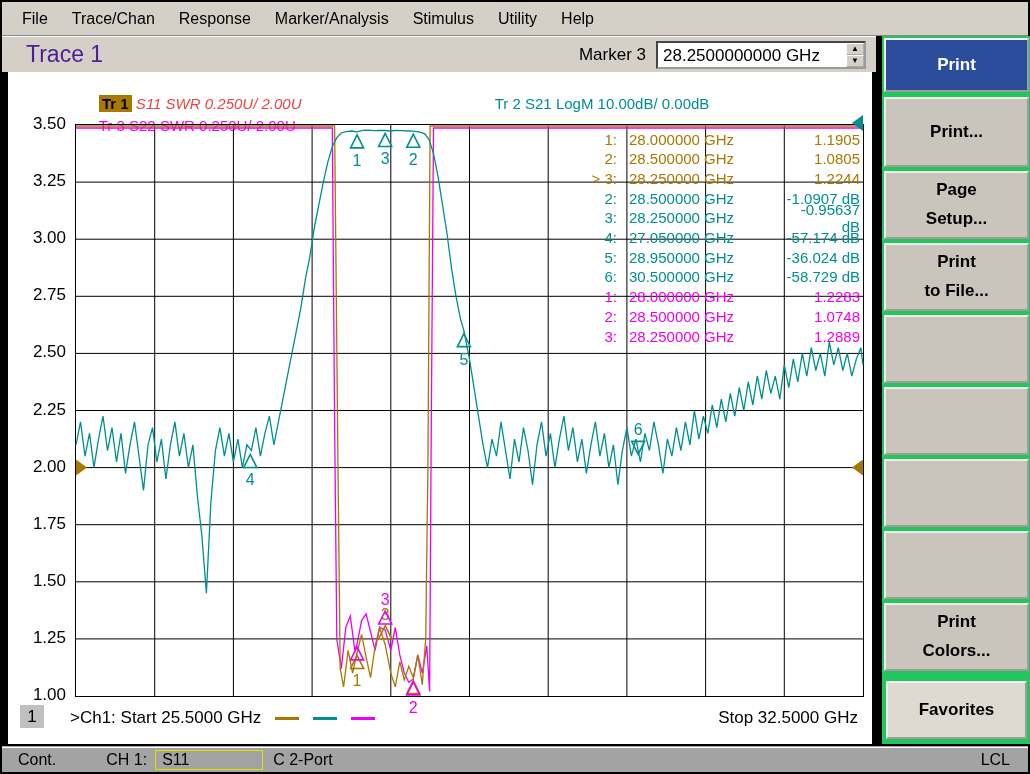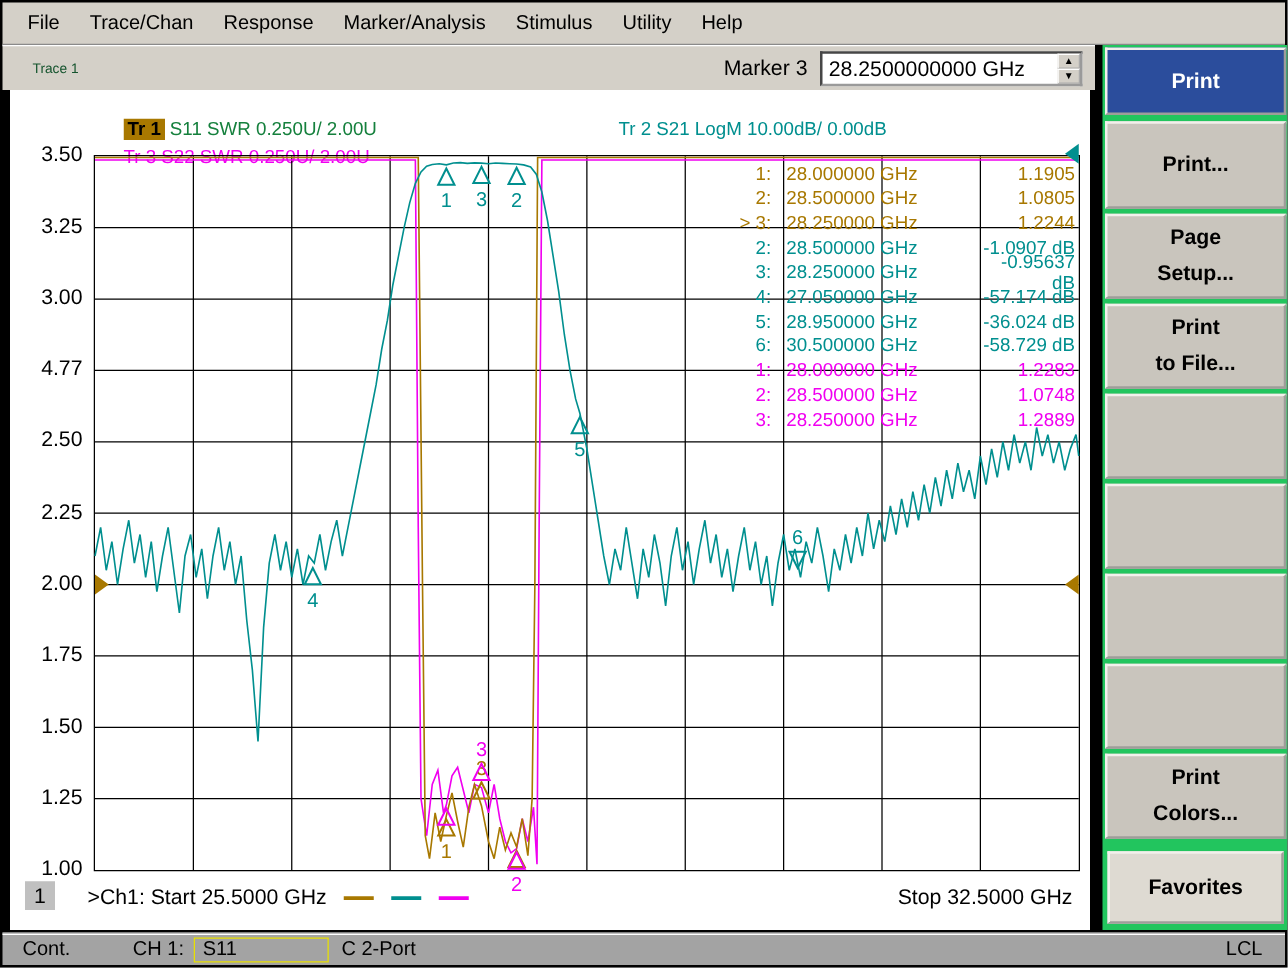--- a/index.html
+++ b/index.html
@@ -7,33 +7,33 @@
           font-family:"Liberation Sans",sans-serif;overflow:hidden;}
   
   .menubar{position:absolute;left:2px;top:2px;width:1026px;height:34px;background:#d4d0c8;
            display:flex;align-items:center;padding:0 8px;box-sizing:border-box;
            border-bottom:1px solid #8a8a8a;}
   .menu-item{font-size:16px;color:#000;padding:4px 12px;white-space:nowrap;}
   
   .toolbar{position:absolute;left:2px;top:36px;width:874px;height:36px;background:#d4d0c8;
            display:flex;align-items:center;box-sizing:border-box;padding:0 10px;
            border-top:1px solid #fff;}
-  .trace-label{font-size:11px;color:#14532d;margin-left:14px;}
+  .trace-label{font-size:23px;color:#4c1d95;margin-left:14px;}
   .marker-label{margin-left:auto;font-size:17px;color:#000;}
   .spinbox{display:flex;align-items:stretch;margin-left:10px;background:#fff;
            border:2px inset #9a9a9a;height:28px;box-sizing:border-box;}
   .spin-value{font-size:17px;color:#000;padding:3px 5px;min-width:178px;white-space:nowrap;}
   .spinner{width:18px;display:flex;flex-direction:column;}
   .spin-btn{flex:1;background:#d4d0c8;border:1px outset #fff;font-size:8px;line-height:6px;
             display:flex;align-items:center;justify-content:center;color:#000;}
   
   .main{position:absolute;left:8px;top:72px;width:864px;height:672px;background:#fff;}
   .legend-row{position:absolute;font-size:15px;white-space:pre;}
   .tr-box{padding:0 3px;font-weight:bold;}
-  .c-olive{color:#15803d;} .c-teal{color:#008f8f;} .c-mag{color:#f000f0;}
+  .c-olive{color:#ef4444;font-style:italic;} .c-teal{color:#008f8f;} .c-mag{color:#f000f0;}
   .plot{position:absolute;left:67px;top:52px;width:787px;height:571px;border:1px solid #000;}
   .plot svg{position:absolute;left:0;top:0;overflow:visible;}
   .ytick{position:absolute;left:4px;width:54px;text-align:right;font-size:17px;color:#000;}
   .mrow{position:absolute;left:505px;width:279px;height:20px;font-size:15px;display:flex;
         align-items:center;pointer-events:none;}
   .mnum{width:36px;text-align:right;white-space:pre;}
   .mfreq{margin-left:12px;width:150px;text-align:left;}
   .mval{flex:1;text-align:right;}
   .footer-badge{position:absolute;left:12px;top:633px;width:24px;height:23px;background:#c0c0c0;
                 color:#000;text-align:center;font-size:17px;line-height:23px;}
@@ -91,21 +91,21 @@
       <span>Tr 2</span><span> S21 LogM 10.00dB/ 0.00dB</span>
     </div>
     <div class="legend-row c-mag" style="left:66px;top:28px;">
       <span>Tr 3</span><span> S22 SWR 0.250U/ 2.00U</span>
     </div>
 
     <div id="yticks">
         <div class="ytick" style="top: 42px;">3.50</div>
         <div class="ytick" style="top: 99.1px;">3.25</div>
         <div class="ytick" style="top: 156.2px; text-align: right;">3.00</div>
-        <div class="ytick" style="top: 213.3px;">4.77</div>
+        <div class="ytick" style="top: 213.3px;">2.75</div>
         <div class="ytick" style="top: 270.4px;">2.50</div>
         <div class="ytick" style="top: 327.5px;">2.25</div>
         <div class="ytick" style="top: 384.6px;">2.00</div>
         <div class="ytick" style="top: 441.7px;">1.75</div>
         <div class="ytick" style="top: 498.8px;">1.50</div>
         <div class="ytick" style="top: 555.9px;">1.25</div>
         <div class="ytick" style="top: 613px;">1.00</div>
       </div>
 
     <div class="plot">

